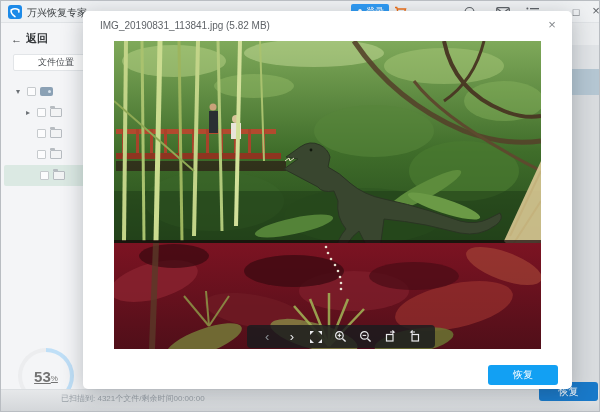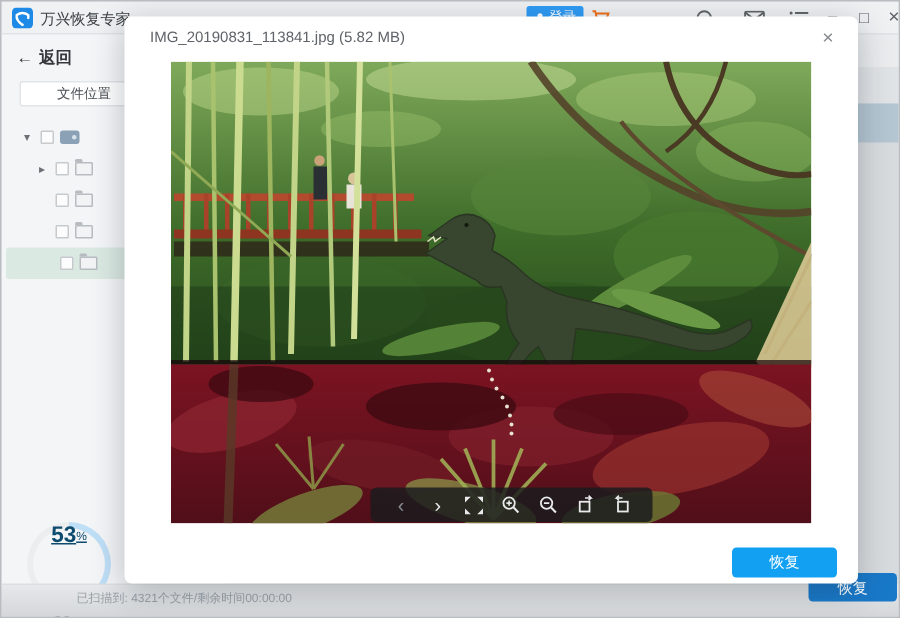--- a/index.html
+++ b/index.html
@@ -26,37 +26,37 @@
   .drive-ic { width:13px; height:9px; background:#8ba1b5; border-radius:2px; position:relative; }
   .drive-ic::after { content:""; position:absolute; right:2px; top:3px; width:3px; height:3px; border-radius:50%; background:#d7e2ec; }
   .folder-ic { width:12px; height:9px; border:1px solid #b7bcc1; border-radius:1px; background:#f2f3f4; position:relative; }
   .folder-ic::before { content:""; position:absolute; left:-1px; top:-3px; width:5px; height:2px; background:#b7bcc1; border-radius:1px 1px 0 0; }
   .ind-0 { padding-left:12px; } .ind-1 { padding-left:22px; }
 
   
   .progress-wrap { position:absolute; left:17px; top:325px; width:56px; height:56px; }
   .ring { position:absolute; inset:0; border-radius:50%; background:conic-gradient(#bfdff7 0 53%, #ecedef 53% 100%); }
   .ring::after { content:""; position:absolute; inset:4px; border-radius:50%; background:#f4f5f7; }
-  .pct { position:absolute; inset:0; display:flex; align-items:flex-start; justify-content:center; color:#0c4a6e; z-index:2;text-decoration:underline; }
+  .pct { position:absolute; inset:0; display:flex; align-items:center; justify-content:center; color:#737373; z-index:2;text-decoration:underline; }
   .pct .num { font-size:15px; font-weight:bold; }
   .pct .unit { font-size:8px; margin-top:5px; }
   .scan-controls { position:absolute; left:36px; top:387px; display:flex; gap:16px; align-items:center; }
   .pause-ic { display:flex; gap:3px; cursor:pointer; }
   .pause-ic i { display:block; width:3px; height:9px; background:#4d5256; }
   .stop-ic { width:8px; height:8px; background:#6d7277; border-radius:1px; cursor:pointer; }
 
   
   .main-area { position:absolute; left:150px; top:22px; width:450px; height:368px; background:#d8dbde; }
   .band-toolbar { position:absolute; left:0; top:0; width:450px; height:22px; background:#eaecee; }
   .band-sub { position:absolute; left:0; top:22px; width:450px; height:24px; background:#e0e3e6; }
   .band-selected { position:absolute; left:0; top:46px; width:450px; height:26px; background:#b4c6d2; }
 
   
   .bottombar { position:absolute; left:0; top:388px; width:600px; height:24px; background:linear-gradient(#e6e8ea, #d2d5d8); border-top:1px solid #dcdfe2; }
-  .scan-status { position:absolute; left:50px; top:3px; font-size:8px; color:#9aa1a8; }
+  .scan-status { position:absolute; left:60px; top:3px; font-size:8px; color:#9aa1a8; }
   .recover-main { position:absolute; left:538px; top:381px; width:59px; height:19px; background:#1979c9; color:#fff; font-size:10px; border:none; border-radius:3px; display:flex; align-items:center; justify-content:center; cursor:pointer; z-index:5; }
 
   
   .modal { position:absolute; left:58px; top:10px; width:489px; height:378px; background:#fff; border-radius:5px; box-shadow:0 5px 22px rgba(30,40,50,.28); z-index:10;margin-left:24px; }
   .modal-title { position:absolute; left:17px; top:9px; font-size:10px; color:#5f6368; }
   .modal-close { position:absolute; right:12px; top:5px; width:16px; height:16px; font-size:13px; color:#85898d; display:flex; align-items:center; justify-content:center; cursor:pointer; }
   .preview { position:absolute; left:31px; top:30px; width:427px; height:308px; overflow:hidden; }
   .preview svg { display:block; }
 
   

